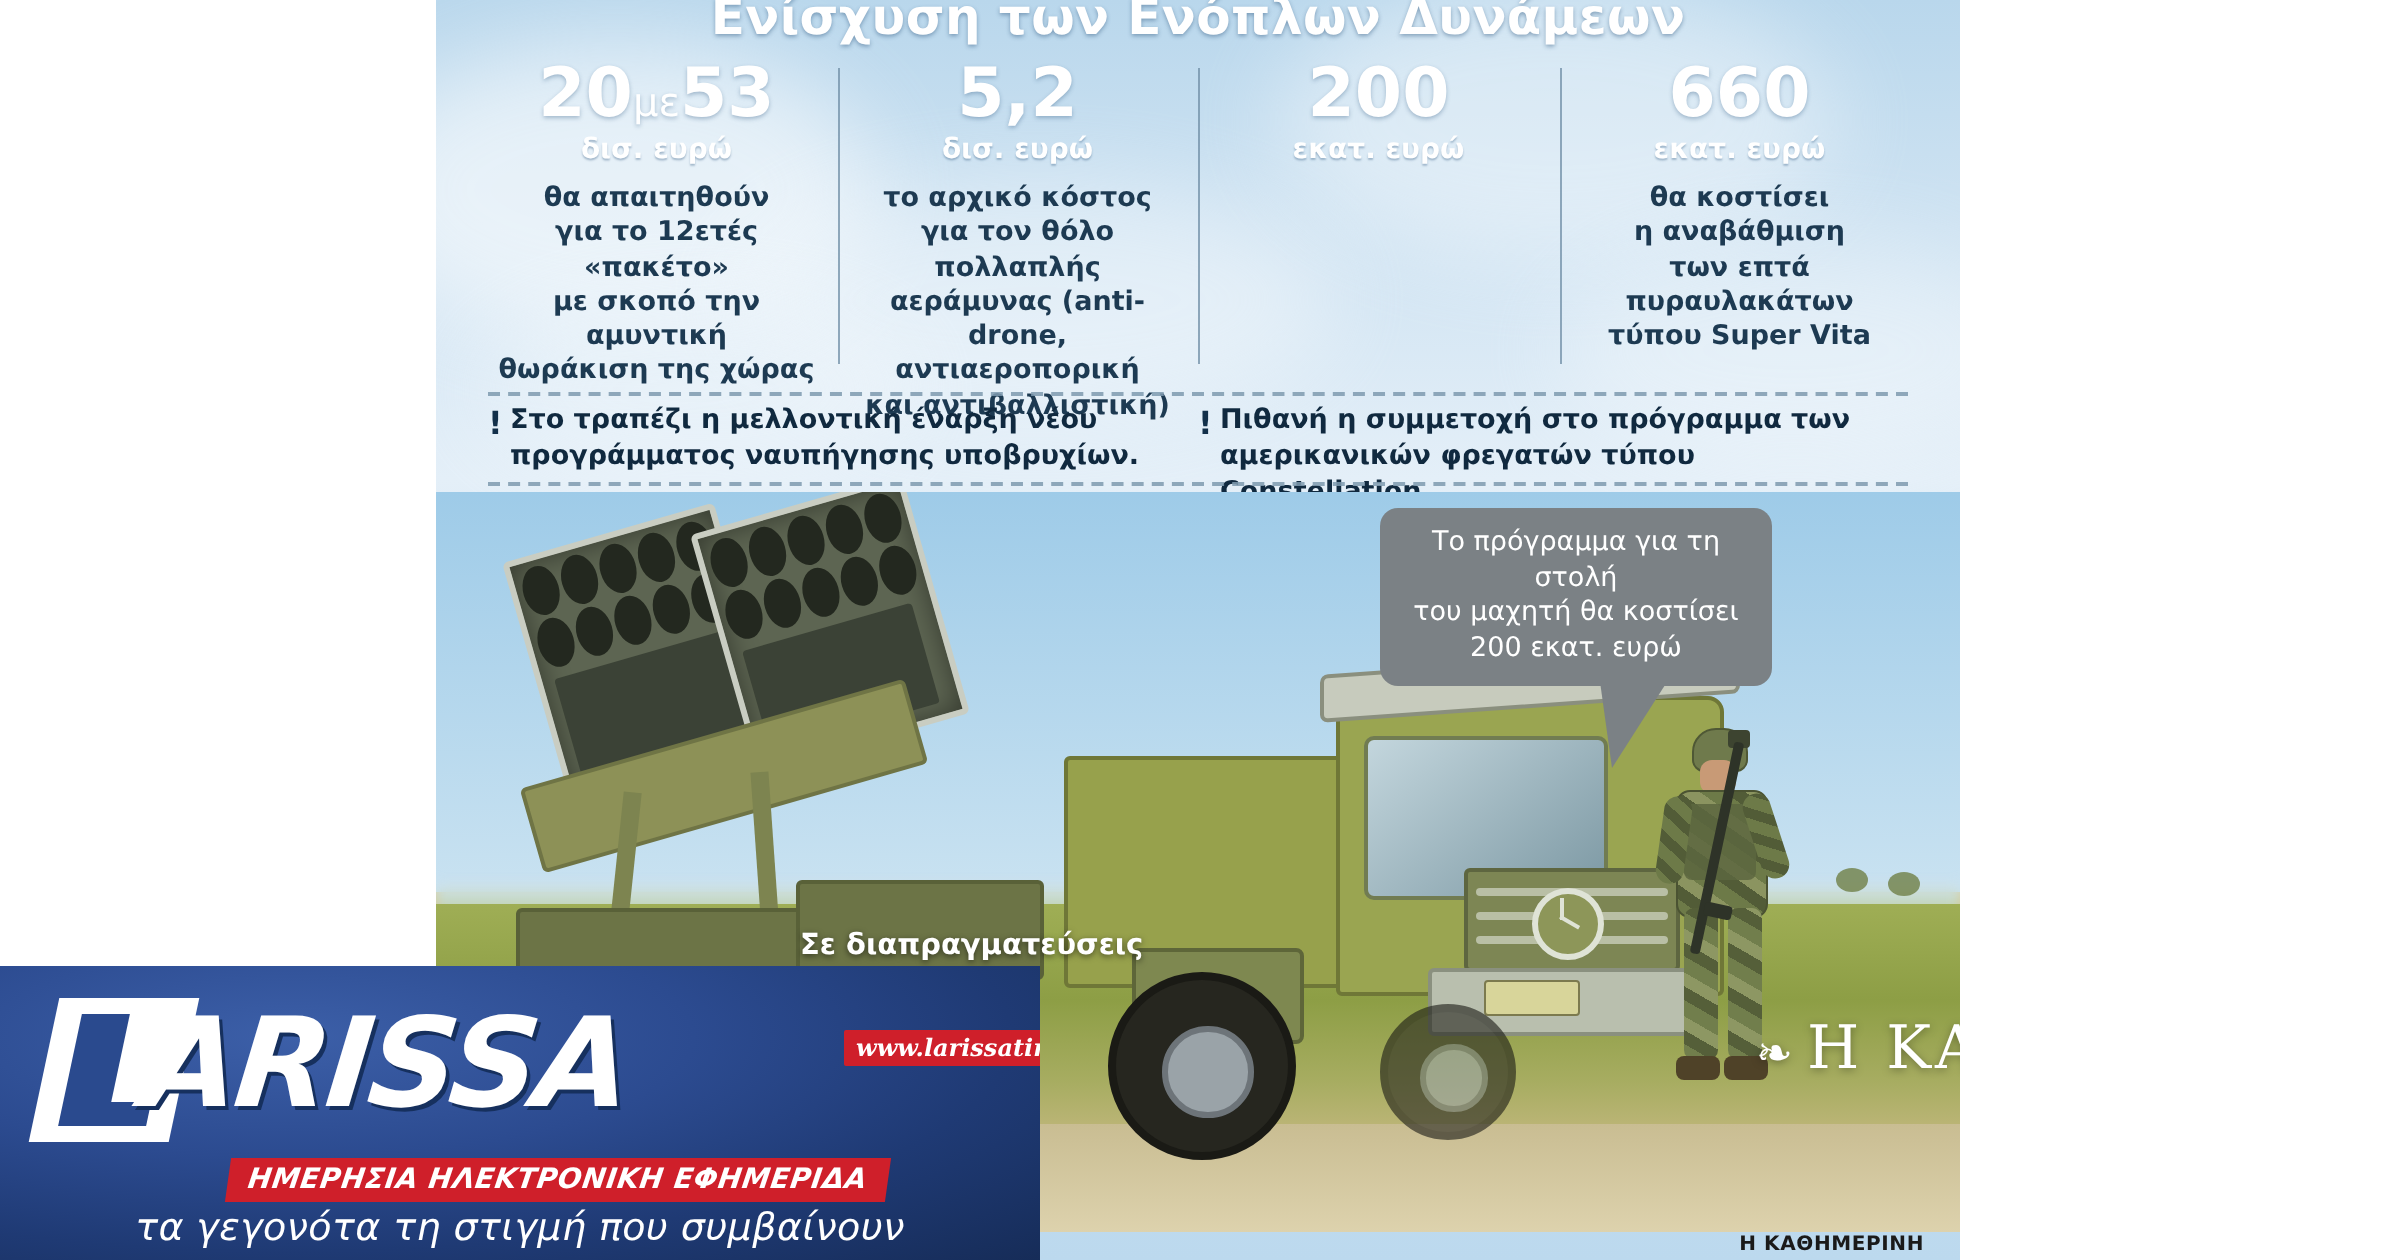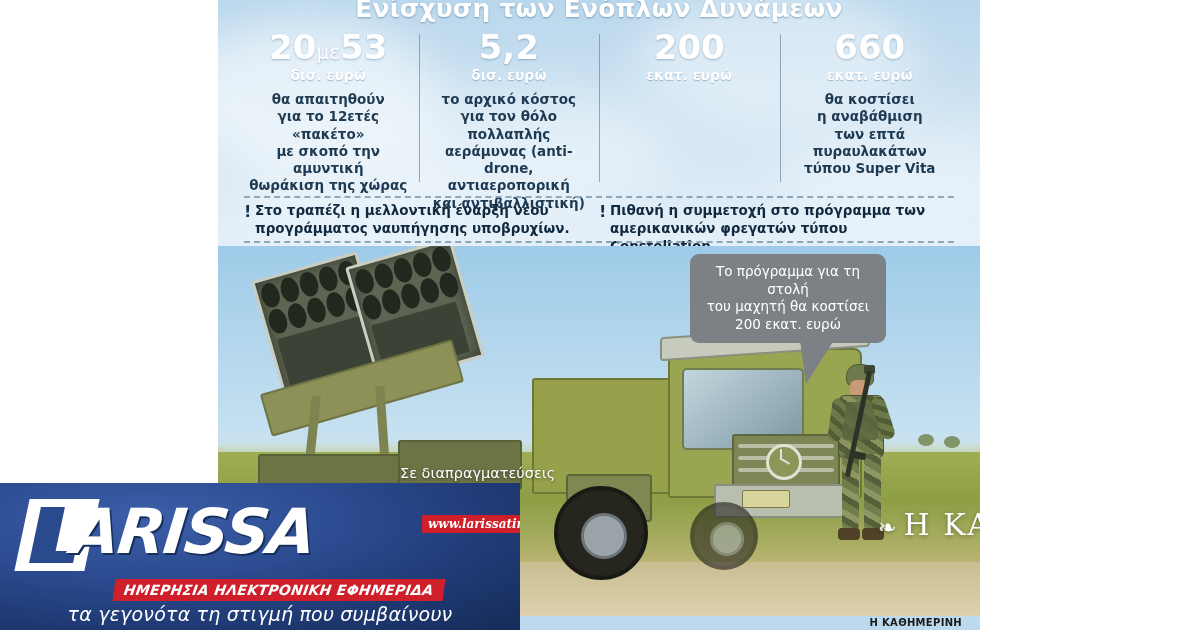--- a/index.html
+++ b/index.html
@@ -150,21 +150,21 @@
     background:#7b8185;color:#ffffff;border-radius:9px;box-sizing:border-box;
     text-align:center;font-size:13.5px;line-height:1.30;
   }
   #bubble-tail{
     position:absolute;left:578px;top:66px;width:0;height:0;
     border-left:10px solid transparent;border-right:46px solid transparent;
     border-top:72px solid #7b8185;
   }
   
   .photo-cap{
-    position:absolute;color:#ffffff;font-size:14.5px;font-weight:400;
+    position:absolute;color:#ffffff;font-size:14.5px;font-weight:700;
     text-shadow:0 1px 3px rgba(0,0,0,.55);white-space:nowrap;
   }
   #cap1{left:182px;top:219px;}
   #cap2{left:246px;top:266px;}
   
   #kath-wm{
     position:absolute;left:660px;top:261px;color:#ffffff;font-size:30px;
     font-family:"DejaVu Serif","Liberation Serif",serif;letter-spacing:2px;
     text-shadow:0 1px 4px rgba(0,0,0,.35);white-space:nowrap;text-align:right;
   }

